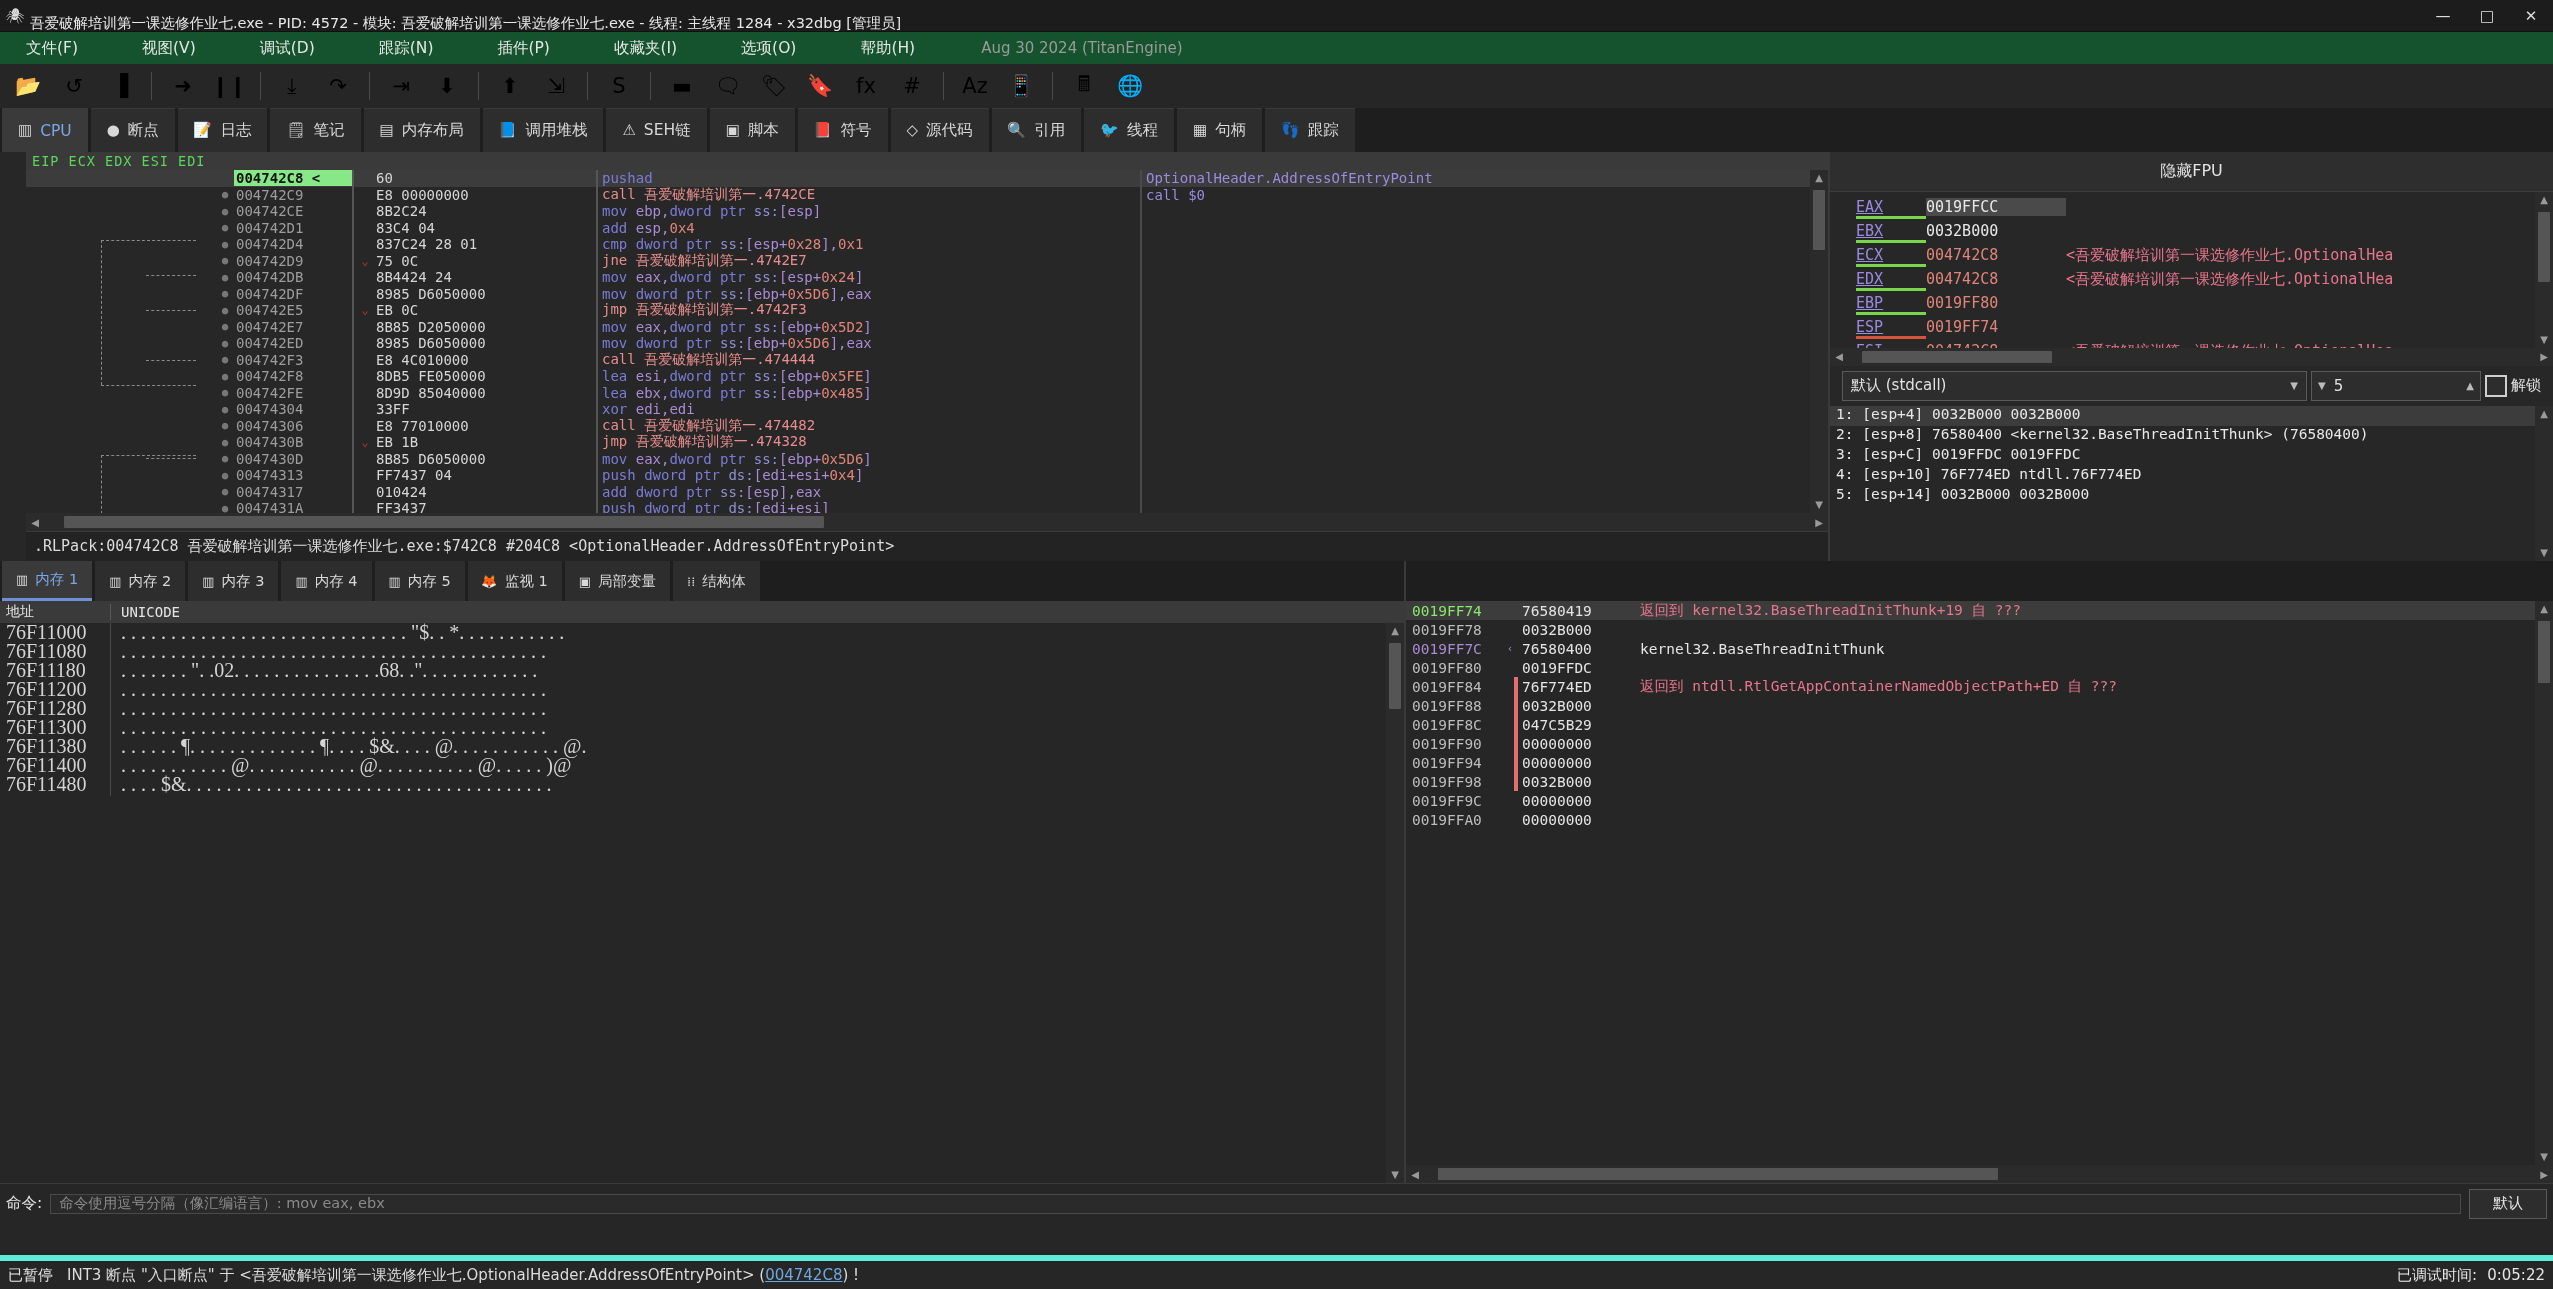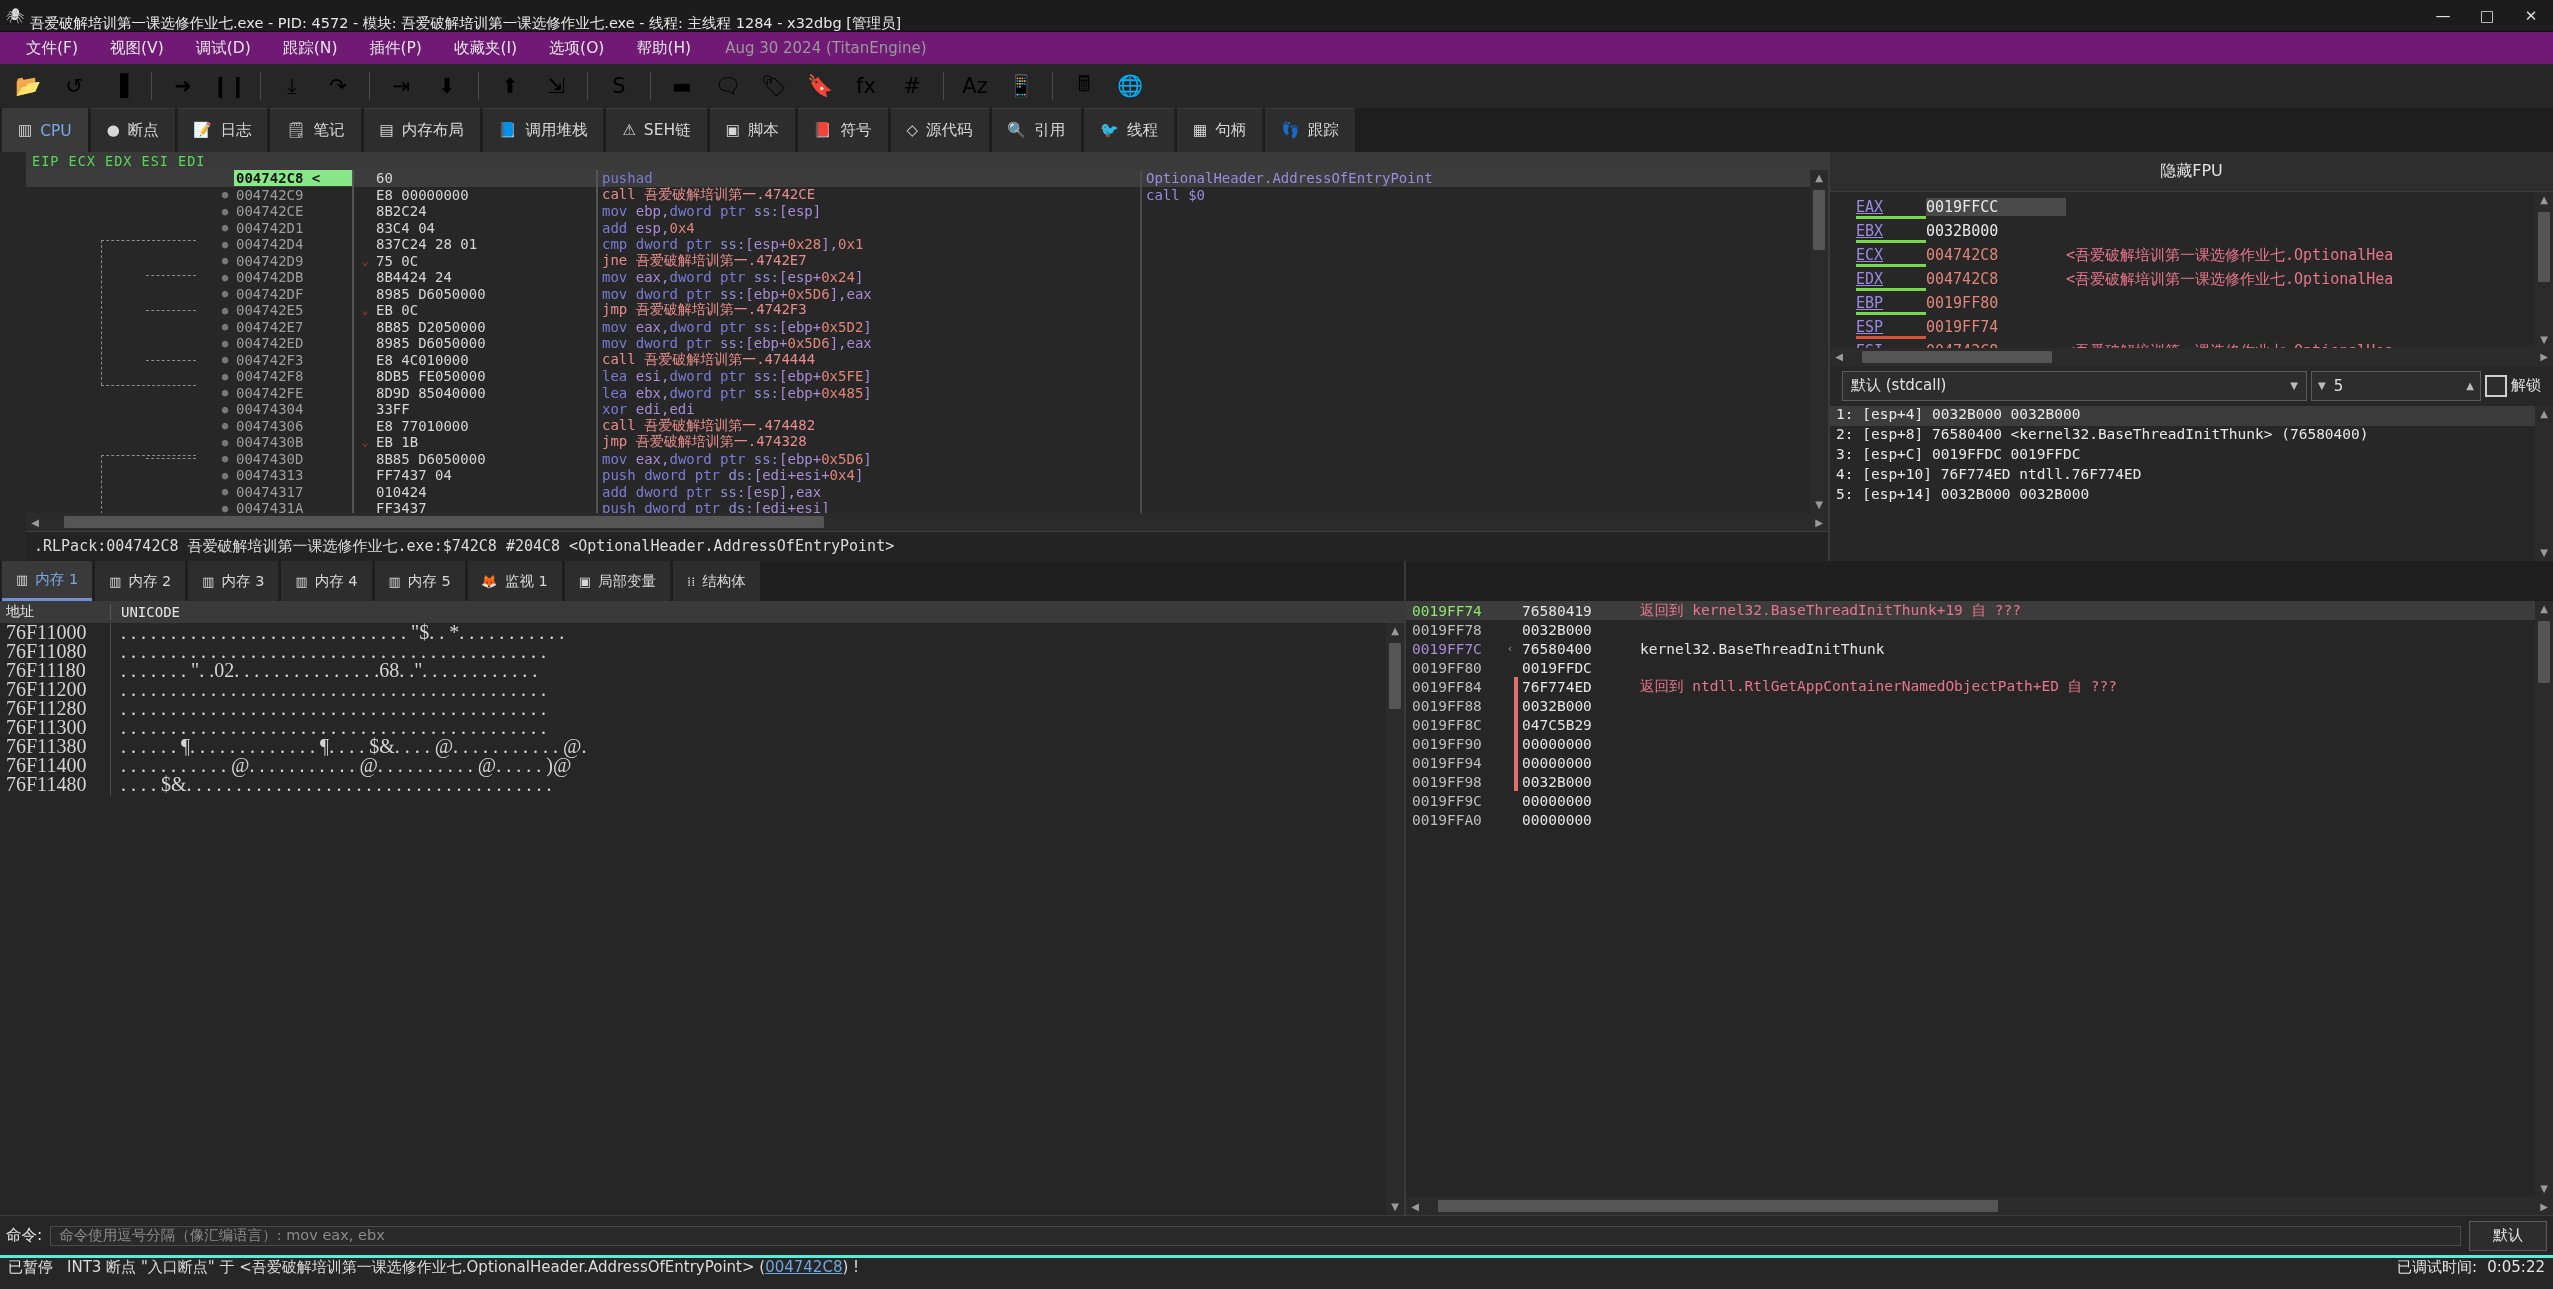--- a/index.html
+++ b/index.html
@@ -16,21 +16,21 @@
     height: 32px; background:#1c1c1c; display:flex; align-items:center;
     border-bottom:1px solid #111;
   }
   .titlebar .ticon { width:30px; text-align:center; font-size:15px; color:#ddd; }
   .titlebar .ttext { color:#e8e8e8; font-size:14.5px; font-family:"DejaVu Sans", sans-serif; white-space:nowrap;margin-top:15px; }
   .titlebar .spacer { flex:1; }
   .wbtn { width:44px; height:32px; display:flex; align-items:center; justify-content:center;
           color:#ddd; font-size:15px; font-family:"DejaVu Sans", sans-serif; }
 
   
-  .menubar { height:32px; background:#701a75; display:flex; align-items:center; padding-left:10px; }
+  .menubar { height:32px; background:#14532d; display:flex; align-items:center; padding-left:10px;gap:32px; }
   .menubar .mi { color:#e6e6e6; font-size:15.5px; padding:4px 16px; white-space:nowrap; }
   .menubar .mdate { color:#9a9a9a; font-size:15px; padding:4px 18px; white-space:nowrap; }
 
   
   .toolbar { height:44px; background:#262626; display:flex; align-items:center; padding-left:6px; gap:2px; }
   .tb { width:44px; height:40px; display:flex; align-items:center; justify-content:center; font-size:21px; }
   .tsep { width:1px; height:28px; background:#4a4a4a; margin:0 7px; }
 
   
   .tabbar { height:44px; background:#1e1e1e; display:flex; align-items:stretch; gap:3px; padding:0 2px; }
@@ -153,22 +153,22 @@
   
   .cmdbar { height:40px; background:#262626; display:flex; align-items:center; padding:0 6px; gap:8px;
             border-top:1px solid #3a3a3a; }
   .cmdlabel { color:#e4e4e4; font-size:15.5px; white-space:nowrap; }
   .cmdinput { flex:1; height:20px; background:#2a2a2a; border:1px solid #4a4a4a; display:flex; align-items:center;
               padding:0 8px; color:#8a8a8a; font-size:14.5px; }
   .cmdbtn { height:30px; min-width:78px; background:#2d2d2d; border:1px solid #5a5a5a; color:#e4e4e4;
             font-size:15px; display:flex; align-items:center; justify-content:center; }
 
   
-  .statusbar { height:34px; background:#262626; display:flex; align-items:flex-start; padding:0 8px;
-               border-top:3px solid #5eead4; font-size:15px; white-space:nowrap; }
+  .statusbar { height:34px; background:#262626; display:flex; align-items:center; padding:0 8px;
+               border-top:6px solid #5eead4; font-size:15px; white-space:nowrap;margin-top:32px; }
   .sb-paused { color:#e4e4e4; margin-right:14px; }
   .sb-msg { color:#dcdcdc; font-family:"DejaVu Sans", sans-serif; }
   .sb-link { color:#6fa8dc; text-decoration:underline; }
   .sb-right { margin-left:auto; color:#e4e4e4; font-size:15px; }
 </style>
 </head>
 <body>
 
 <div class="app">
 

